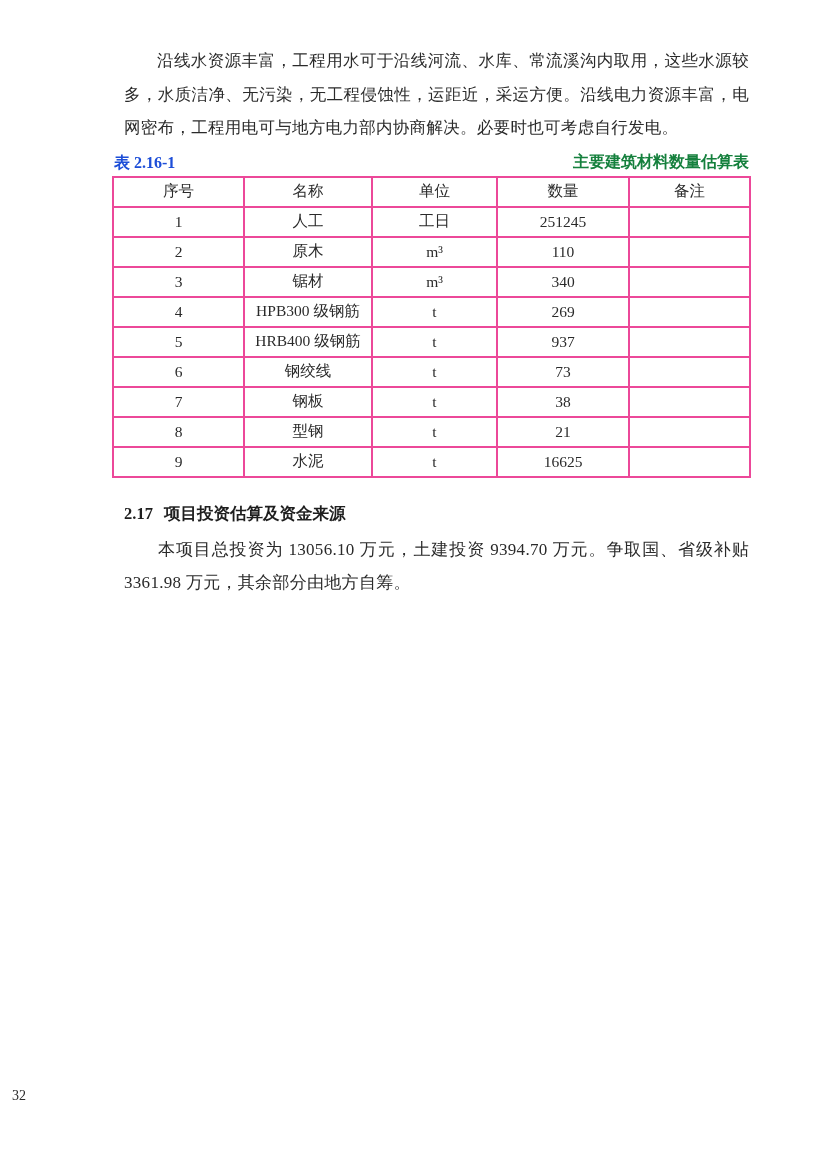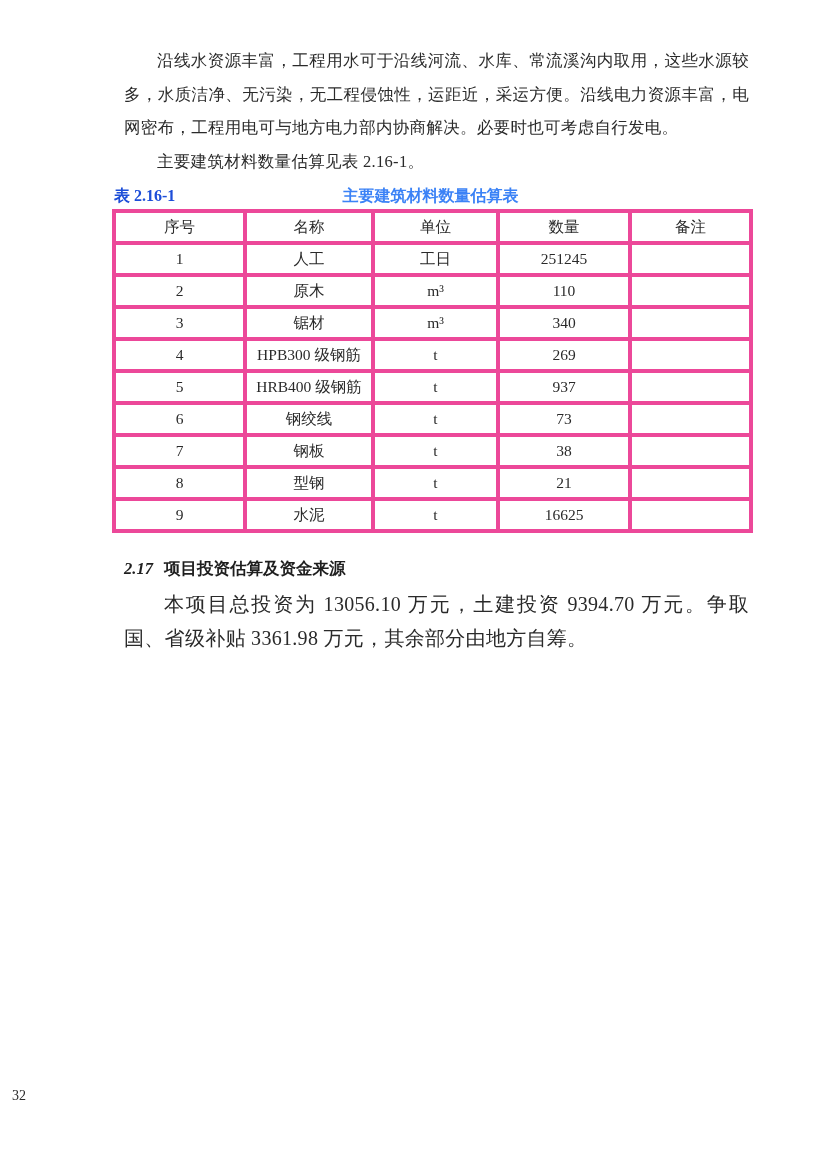--- a/index.html
+++ b/index.html
@@ -39,36 +39,36 @@
   .caption-label {
     position: absolute;
     left: 2px;
     top: 0;
     font-weight: bold;
     font-size: 16px;
     font-family: "Liberation Serif", "DejaVu Serif", serif;
     color: #1d4ed8;
   }
   .caption-title {
-    text-align: center;
+    text-align: right;
     font-weight: bold;
     font-size: 16px;
-    font-family: Liberation Serif, serif;
-    color: #3b82f6;
+    font-family: Liberation Mono, monospace;
+    color: #15803d;
   }
   
   table.materials {
     border-collapse: collapse;
     table-layout: fixed;
     width: 637px;
     margin-left: -12px;
   }
   table.materials th,
   table.materials td {
-    border: 4px solid #ec4899;
+    border: 2px solid #ec4899;
     height: 28px;
     padding: 0 2px;
     text-align: center;
     vertical-align: middle;
     font-size: 15.5px;
     font-weight: normal;
     font-family: "Liberation Serif", "DejaVu Serif", serif;
     color: #2a2a2a;
     overflow: hidden;
     white-space: nowrap;
@@ -83,24 +83,23 @@
     margin: 24px 0 8px 0;
     font-family: "Liberation Sans", "DejaVu Sans", sans-serif;
     font-weight: bold;
     font-size: 16.5px;
     line-height: 22px;
     color: #1e1e1e;
   }
   .section-heading .num {
     font-family: "Liberation Serif", "DejaVu Serif", serif;
     margin-right: 11px;
-    font-style: italic;
   }
   .section-body {
-    font-size: 20px;
+    font-size: 17px;
     line-height: 33.5px;
     text-align: justify;
     text-indent: 2em;
     margin: 0;
     letter-spacing: 0.3px;
   }
   .page-footer {
     position: absolute;
     left: 0;
     right: 0;
@@ -110,21 +109,20 @@
     color: #2a2a2a;
   }
 </style>
 </head>
 <body>
 
 <div class="page">
 
   <p class="body-text">沿线水资源丰富，工程用水可于沿线河流、水库、常流溪沟内取用，这些水源较多，水质洁净、无污染，无工程侵蚀性，运距近，采运方便。沿线电力资源丰富，电网密布，工程用电可与地方电力部内协商解决。必要时也可考虑自行发电。</p>
 
-  <p class="body-text">主要建筑材料数量估算见表 2.16-1。</p>
 
   <div class="caption-row">
     <span class="caption-label">表 2.16-1</span>
     <div class="caption-title">主要建筑材料数量估算表</div>
   </div>
 
   <table class="materials">
     <colgroup>
       <col class="col-seq">
         <col class="col-name">

